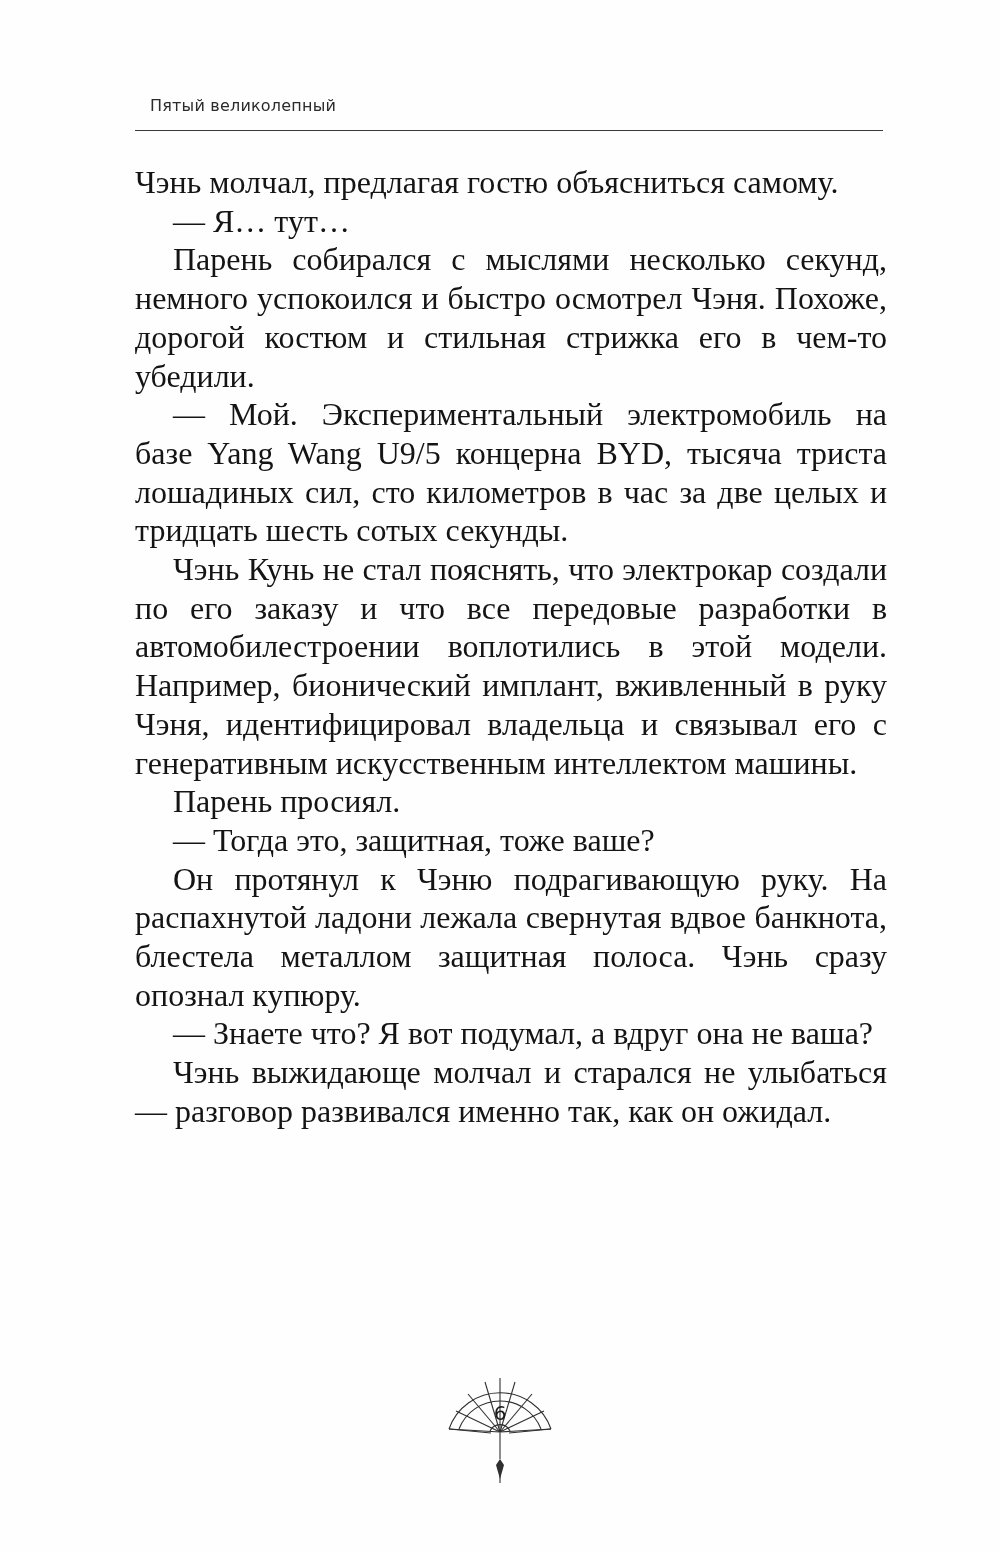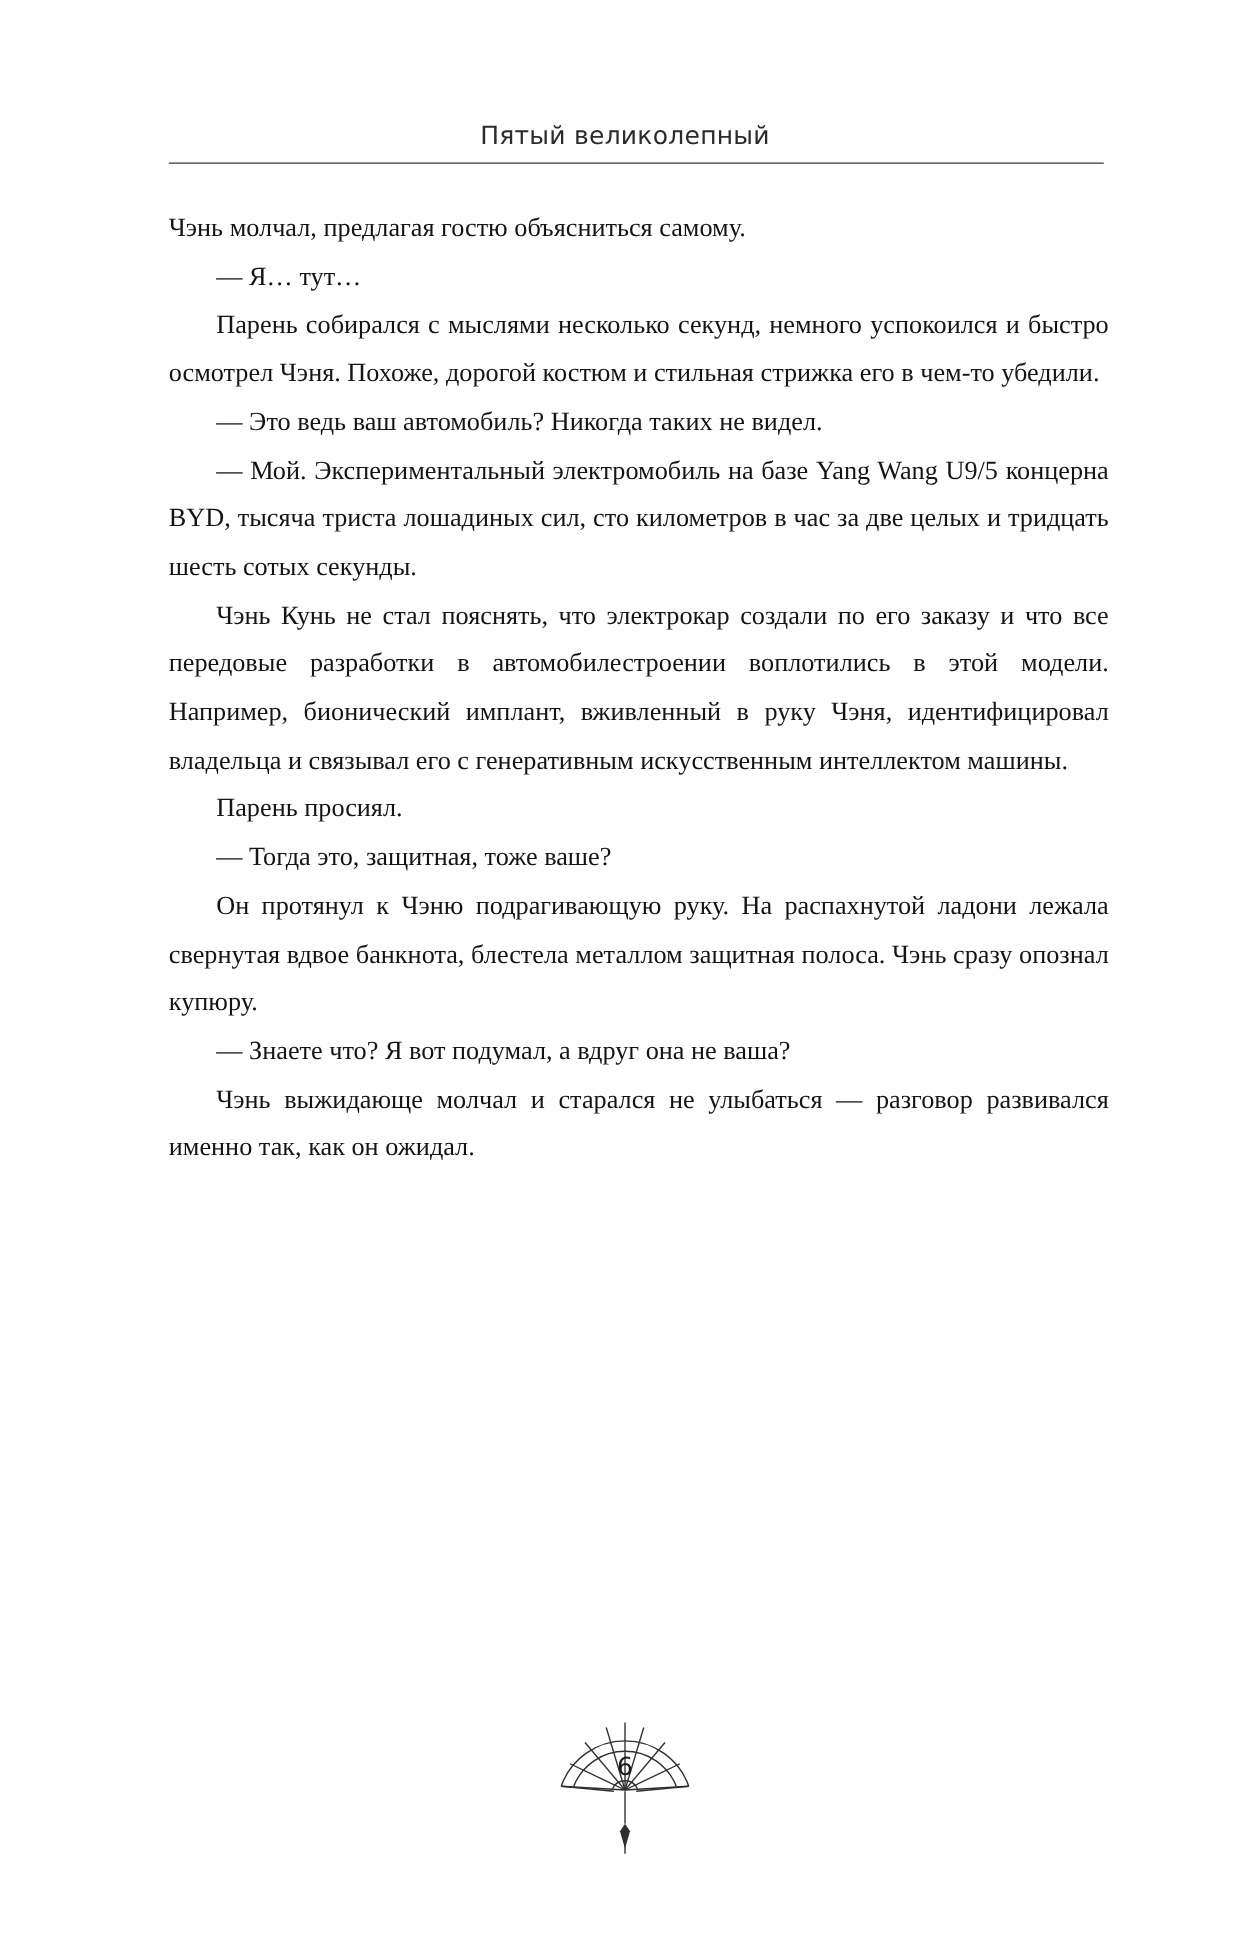--- a/index.html
+++ b/index.html
@@ -19,44 +19,43 @@
   .page {
     position: absolute;
     inset: 0;
     background: #fefefe;
   }
 
   
   .running-head {
     position: absolute;
     top: 96px;
-    left: 126px;
+    left: 150px;
     width: 748px;
-    text-align: center;
     font-family: "DejaVu Sans", sans-serif;
-    font-size: 20px;
+    font-size: 16px;
     letter-spacing: 0.2px;
     color: #2b2b2b;
   }
   .head-rule {
     position: absolute;
     top: 130px;
     left: 135px;
     width: 748px;
     height: 1px;
     background: #3a3a3a;
   }
 
   
   .body-text {
     position: absolute;
     top: 163px;
     left: 135px;
     width: 752px;
-    font-size: 21px;
+    font-size: 32px;
     line-height: 38.7px;
     text-align: justify;
     text-justify: inter-word;
     color: #141414;
     hyphens: manual;
   }
   .body-text p {
     margin: 0;
     text-indent: 38px;
   }
@@ -103,21 +102,20 @@
 <div class="page">
 
   <div class="running-head">Пятый великолепный</div>
 
   <div class="head-rule"></div>
 
   <div class="body-text">
     <p class="cont">Чэнь молчал, предлагая гостю объясниться самому.</p>
     <p class="dash">— Я… тут…</p>
     <p>Парень собирался с мыслями несколько секунд, немного успокоился и быстро осмотрел Чэня. Похоже, дорогой костюм и стильная стрижка его в чем-то убедили.</p>
-    <p class="dash">— Это ведь ваш автомобиль? Никогда таких не видел.</p>
     <p class="dash">— Мой. Экспериментальный электромобиль на базе Yang Wang U9/5 концерна BYD, тысяча триста лошадиных сил, сто километров в час за две целых и тридцать шесть сотых секунды.</p>
     <p>Чэнь Кунь не стал пояснять, что электрокар создали по его заказу и что все передовые разработки в автомобилестроении воплотились в этой модели. Например, бионический имплант, вживленный в руку Чэня, идентифицировал владельца и связывал его с генеративным искусственным интеллектом машины.</p>
     <p>Парень просиял.</p>
     <p class="dash">— Тогда это, защитная, тоже ваше?</p>
     <p>Он протянул к Чэню подрагивающую руку. На распахнутой ладони лежала свернутая вдвое банкнота, блестела металлом защитная полоса. Чэнь сразу опознал купюру.</p>
     <p class="dash">— Знаете что? Я вот подумал, а вдруг она не ваша?</p>
     <p>Чэнь выжидающе молчал и старался не улыбаться — раз­говор развивался именно так, как он ожидал.</p>
   </div>
 
   <div class="folio">

